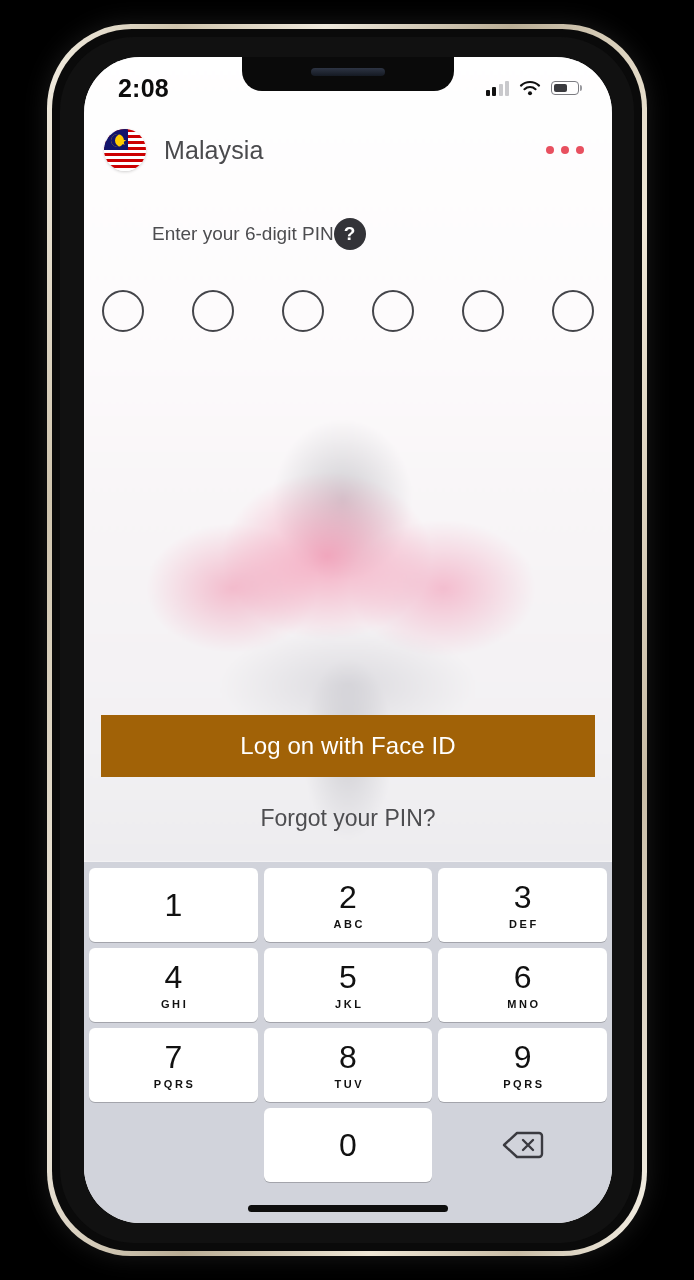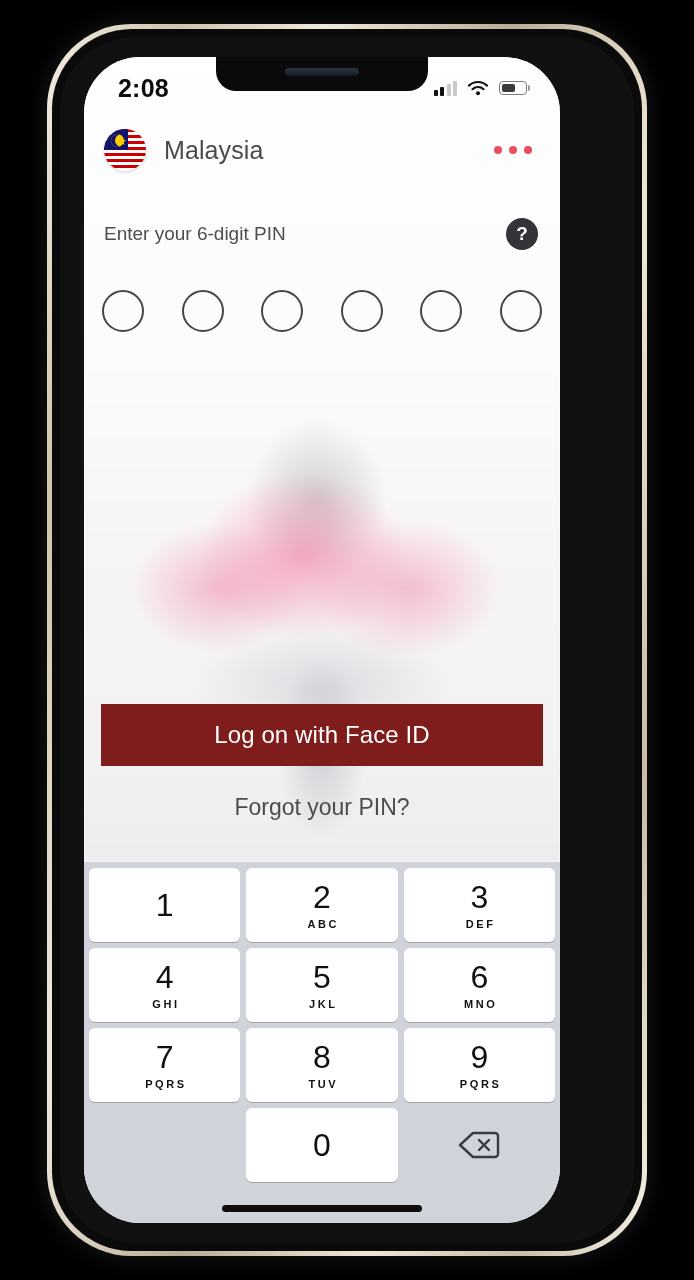--- a/index.html
+++ b/index.html
@@ -17,21 +17,21 @@
   }
   .phone-frame{
     position:absolute; left:52px; top:29px; width:590px; height:1222px;
     border-radius:80px; background:#0a0a0a;
   }
   .bezel{
     position:absolute; left:60px; top:37px; width:574px; height:1206px;
     border-radius:74px; background:#111;
   }
   .screen{
-    position:absolute; left:84px; top:57px; width:476px; height:1166px;
+    position:absolute; left:84px; top:57px; width:528px; height:1166px;
     border-radius:56px; overflow:hidden; background:#fff;padding-left:17px;
   }
   .notch{
     position:absolute; left:50%; transform:translateX(-50%); top:0;
     width:212px; height:34px; background:#0a0a0a;
     border-bottom-left-radius:20px; border-bottom-right-radius:20px; z-index:40;
   }
   .speaker{
     position:absolute; left:50%; transform:translateX(-50%); top:11px;
     width:74px; height:8px; border-radius:5px;
@@ -83,40 +83,40 @@
   .flag .moon{ position:absolute; left:16%; top:12%; width:13px; height:13px; border-radius:50%;
     background:#ffcc00; box-shadow:4px 0 0 0 #12146b inset; }
   .flag .star{ position:absolute; left:31%; top:16%; color:#ffcc00; font-size:11px; line-height:11px; }
   .country{ font-size:25px; color:#4a4a4d; margin-left:18px; letter-spacing:.1px; }
   .ellipsis{ margin-left:auto; display:flex; gap:7px; padding:8px 2px; }
   .ellipsis i{ width:8px; height:8px; border-radius:50%; background:#e8505f; display:block; }
 
   
   .greet-wrap{ position:relative; z-index:30; padding:18px 20px 0 20px; }
   .greeting{ font-size:36px; font-weight:700; color:#3b3b3e; letter-spacing:-.3px; }
-  .sub-row{ display:flex; align-items:center; justify-content:space-between; margin-top:15px; padding-right:2px; }
+  .sub-row{ display:flex; align-items:center; margin-top:15px; padding-right:2px;margin-left:48px; }
   .subtitle{ font-size:19px; color:#4d4d50; }
   .help{
     width:32px; height:32px; border-radius:50%; background:#333338;
     color:#fff; font-size:19px; font-weight:700; display:flex; align-items:center; justify-content:center;
   }
 
   
   .pins{ position:relative; z-index:30; display:flex; justify-content:space-between;
          padding:0 18px; margin-top:40px; }
   .pin{ width:42px; height:42px; border-radius:50%; border:2.4px solid #44454a; background:transparent; }
 
   
   .spacer{ flex:1 1 auto; position:relative; z-index:30; }
   .cta-area{ position:relative; z-index:30; padding:0 17px; }
   .cta{
     display:flex; align-items:center; justify-content:center;
-    height:62px; background:#7f1d1d; color:#fff; font-size:24px; letter-spacing:.1px;
-  }
-  .forgot{ text-align:center; font-size:23px; color:#4d4d50; margin:28px 0 41px; }
+    height:62px; background:#a16207; color:#fff; font-size:24px; letter-spacing:.1px;
+  }
+  .forgot{ text-align:center; font-size:23px; color:#4d4d50; margin:28px 0 30px; }
 
   
   .keypad{
     position:relative; z-index:30; flex:0 0 361px; background:#d1d3db;
     padding:6px 5px 0 5px; display:flex; flex-direction:column;
   }
   .krow{ display:flex; gap:6px; margin-bottom:6px; height:74px; }
   .key{
     flex:1 1 0; background:#fff; border-radius:6px;
     display:flex; flex-direction:column; align-items:center; justify-content:center;

